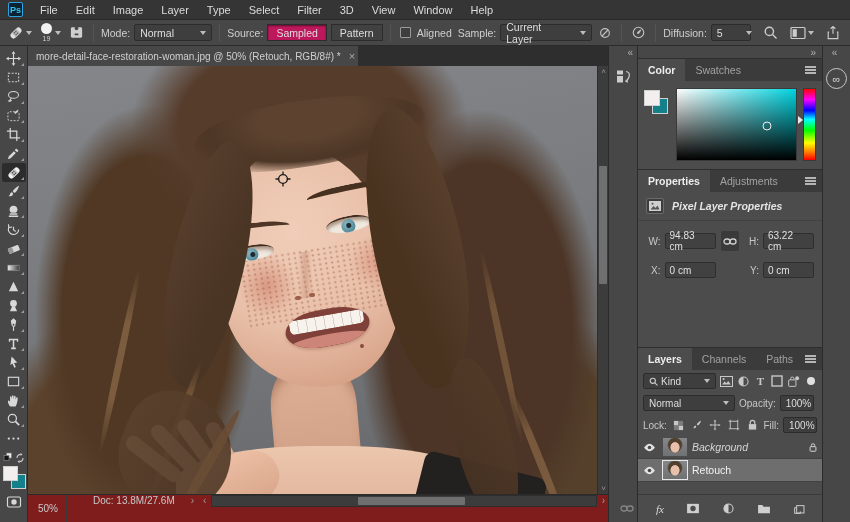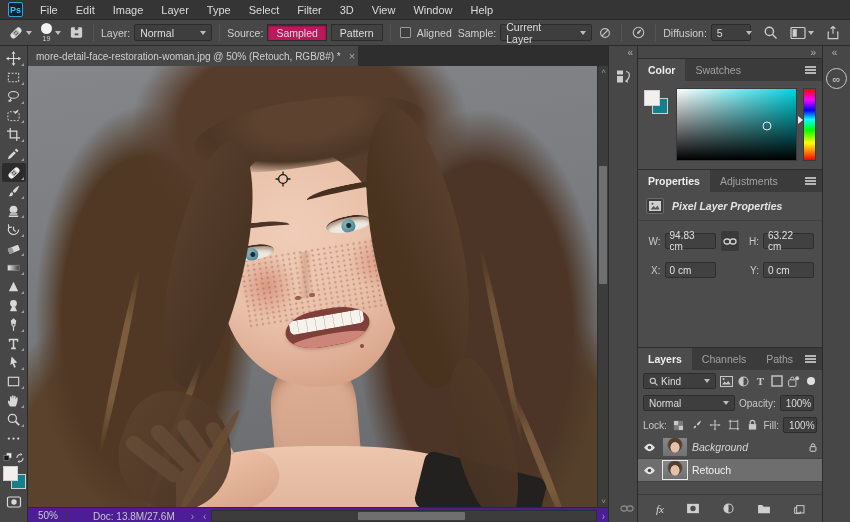--- a/index.html
+++ b/index.html
@@ -59,22 +59,22 @@
   .doctab { height:20px; background:#474747; display:flex; align-items:center; gap:8px;
     padding:0 8px; font-size:10px; color:#cfcfcf; max-width:330px; white-space:nowrap; }
   .doctab .close { color:#a8a8a8; font-size:11px; }
   .canvasrow { flex:1; display:flex; min-height:0; }
   .photo { flex:1; position:relative; overflow:hidden;
     background:linear-gradient(170deg,#84868a 0%,#797b7e 45%,#6e7073 75%,#646568 100%); }
   .vscroll { width:11px; background:#3c3c3c; border-left:1px solid #2e2e2e; position:relative; flex:0 0 auto; }
   .vthumb { position:absolute; left:1px; width:8px; top:100px; height:118px; background:#6f6f6f; border-radius:1px; }
   .varrow { position:absolute; left:0; width:11px; height:11px; color:#9a9a9a; font-size:8px;
     display:flex; align-items:center; justify-content:center; }
-  .statusbar { height:15px; background:#4c1d95; border-top:1px solid #2b2b2b; display:flex;
-    align-items:flex-end; font-size:10px; color:#c8c8c8; flex:0 0 auto; }
+  .statusbar { height:28px; background:#7f1d1d; border-top:1px solid #2b2b2b; display:flex;
+    align-items:flex-start; font-size:10px; color:#c8c8c8; flex:0 0 auto; }
   .zoomfield { padding:0 8px 0 10px; height:100%; display:flex; align-items:center;
     border-right:1px solid #3a3a3a; }
   .docinfo { padding:0 10px 0 26px; }
   .statchev { color:#9d9d9d; padding:0 6px; }
   .hscroll { flex:1; height:12px; background:#3c3c3c; border:1px solid #2e2e2e; margin:0 2px; position:relative; }
   .hthumb { position:absolute; top:1px; height:8px; left:38%; width:28%; background:#6f6f6f; border-radius:1px; }
   .harrow { color:#9a9a9a; font-size:10px; padding:0 3px; }
 
   
   .dockstrip { width:30px; background:#474747; border-left:1px solid #2b2b2b; border-right:1px solid #2b2b2b;
@@ -198,21 +198,21 @@
       </span>
         <span class="chev"></span>
     </div>
     <div class="obtn">
       <svg width="15" height="15" viewBox="0 0 16 16">
           <rect x="2" y="2.5" width="12" height="11" rx="1.5" fill="#cfcfcf"></rect>
           <path d="M8 5.5a2 2 0 110.01 0zM6 9h4v2H6z" fill="#4a4a4a"></path>
         </svg>
     </div>
     <div class="osep"></div>
-    <span class="olabel">Layer:</span>
+    <span class="olabel">Mode:</span>
     <div class="dd" style="width:78px">
       <span>Normal</span>
         <span class="chev"></span>
     </div>
     <div class="osep"></div>
     <span class="olabel">Source:</span>
     <div class="togglebtn on">Sampled</div>
     <div class="togglebtn off">Pattern</div>
     <div class="osep"></div>
     <div class="obtn">

